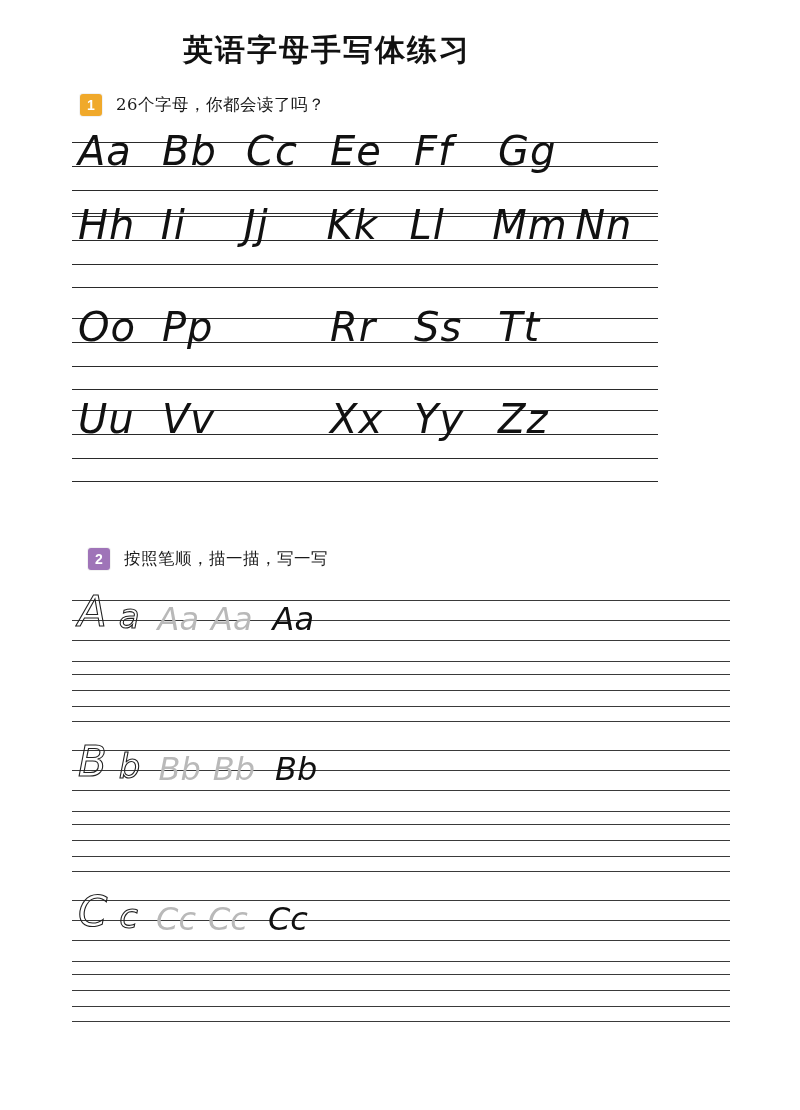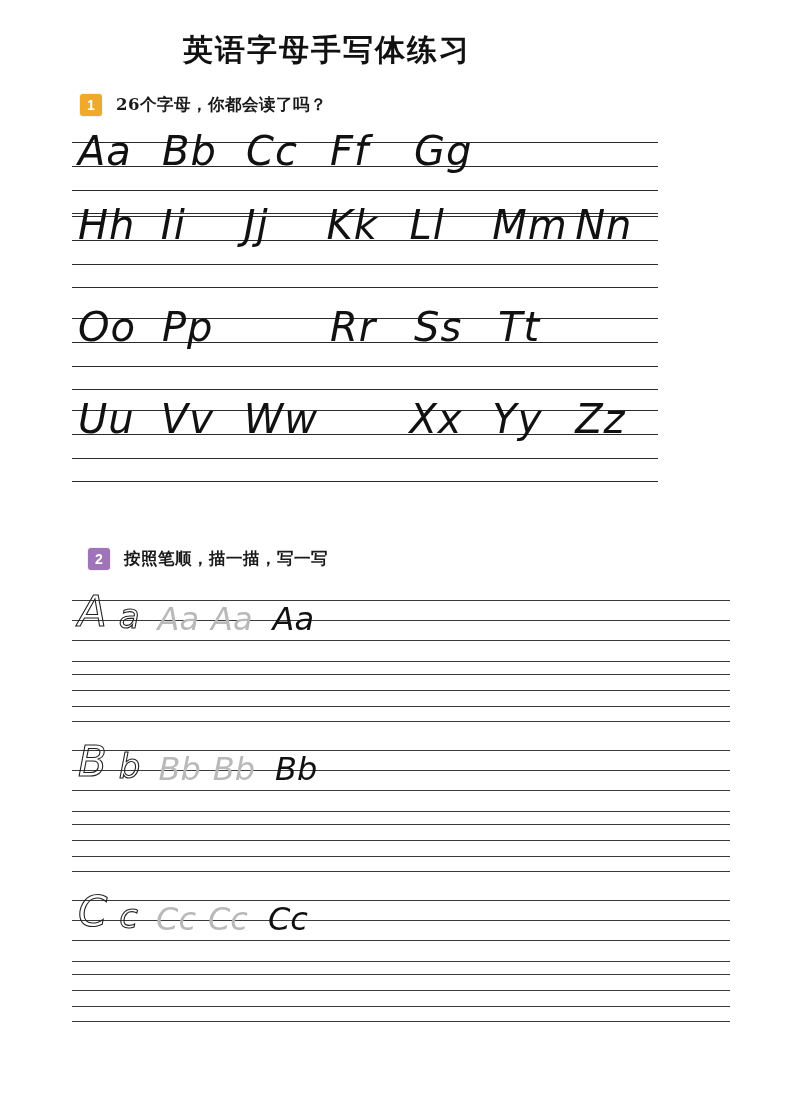--- a/index.html
+++ b/index.html
@@ -57,21 +57,20 @@
     box-shadow: 0 0 0 1px rgba(0,0,0,0.05);
   }
   .badge-1 { background: #f0a92b; }
   .badge-2 { background: #9f74b8; }
 
   .sec-text {
     font-size: 16.5px;
     font-family: "DejaVu Serif", serif;
     color: #1a1a1a;
     letter-spacing: 0.5px;
-    font-weight: bold;
   }
 
   
   .staff {
     position: absolute;
     left: 72px;
     width: 586px;
     height: 72px;
   }
   .staff .ln {
@@ -218,20 +217,21 @@
 
   <div class="staff row1">
     <div class="ln l0"></div>
     <div class="ln l1"></div>
     <div class="ln l2"></div>
     <div class="ln l3"></div>
     <div class="letters">
       <span class="w-cell">Aa</span>
       <span class="w-cell">Bb</span>
       <span class="w-cell">Cc</span>
+      <span class="w-cell">Ee</span>
       <span class="w-cell">Ff</span>
       <span class="w-cell">Gg</span>
     </div>
   </div>
 
   <div class="staff row2">
     <div class="ln l0"></div>
     <div class="ln l1"></div>
     <div class="ln l2"></div>
     <div class="ln l3"></div>
@@ -262,21 +262,20 @@
   </div>
 
   <div class="staff row4">
     <div class="ln l0"></div>
     <div class="ln l1"></div>
     <div class="ln l2"></div>
     <div class="ln l3"></div>
     <div class="letters">
       <span class="w-cell">Uu</span>
       <span class="w-cell">Vv</span>
-      <span class="w-cell">Ww</span>
       <span class="w-cell"></span>
       <span class="w-cell">Xx</span>
       <span class="w-cell">Yy</span>
       <span class="w-cell">Zz</span>
     </div>
   </div>
 
   <div class="section-head sec2-head">
     <div class="badge badge-2">2</div>
     <div class="sec-text">按照笔顺，描一描，写一写</div>

